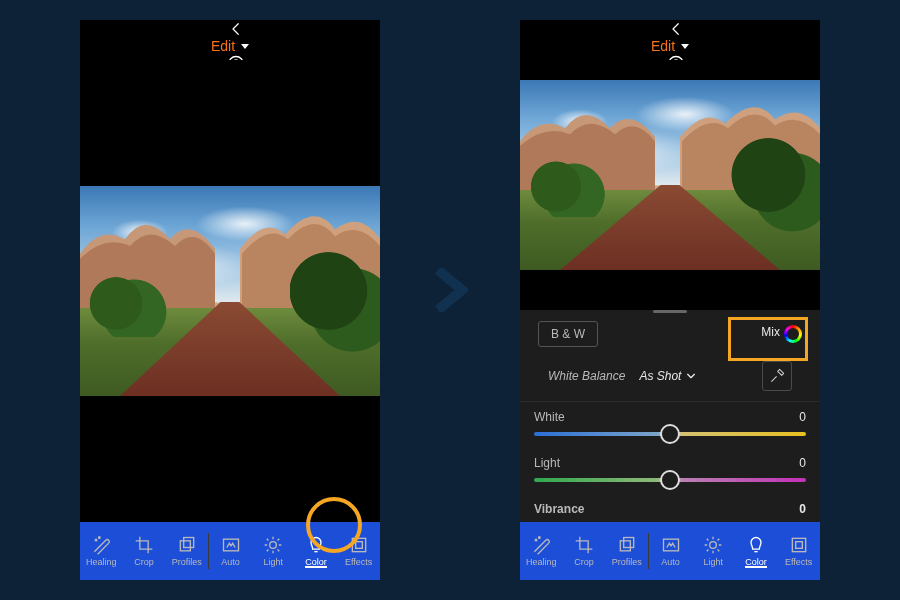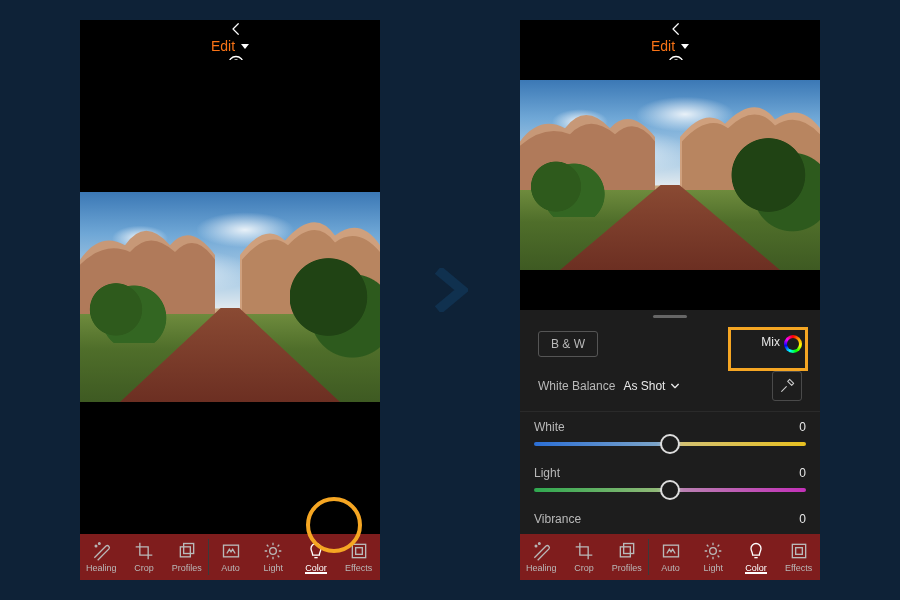--- a/index.html
+++ b/index.html
@@ -42,21 +42,21 @@
      radial-gradient(60px 20px at 80% 30%, rgba(255,255,255,.75), transparent 70%),
      radial-gradient(90px 30px at 35% 38%, rgba(255,255,255,.6), transparent 75%);}
   .mountains{position:absolute;left:0;right:0;bottom:40%;height:60%;}
   .mountains svg{width:100%;height:100%;display:block;}
   .ground{position:absolute;left:0;right:0;bottom:0;height:42%;background:linear-gradient(180deg,#6e8b3d 0%, #4f6e2a 40%, #3e5a22 100%);}
   .trees-left{position:absolute;left:0;bottom:28%;width:30%;height:40%;background:radial-gradient(circle at 40% 60%, #2e5a1c 35%, transparent 36%),radial-gradient(circle at 60% 70%, #336622 40%, transparent 41%);}
   .trees-right{position:absolute;right:-2%;bottom:20%;width:32%;height:60%;background:radial-gradient(circle at 40% 50%, #204314 45%, transparent 46%),radial-gradient(circle at 65% 65%, #2d5a1d 40%, transparent 41%);}
   .road{position:absolute;left:50%;bottom:0;width:220px;height:45%;transform:translateX(-50%);background:linear-gradient(#8a4a33,#6c2f22);clip-path:polygon(46% 0%, 54% 0%, 100% 100%, 0% 100%);}
 
   
-  .toolbar{height:46px;background:#7f1d1d;display:flex;align-items:center;position:relative;}
+  .toolbar{height:58px;background:#1d4ed8;display:flex;align-items:center;position:relative;}
   .tool{flex:1;display:flex;flex-direction:column;align-items:center;justify-content:center;gap:2px;color:var(--muted);font-size:9px;position:relative;}
   .tool.active{color:#fff;}
   .tool.active::after{content:"";position:absolute;bottom:-1px;left:10px;right:10px;height:2px;background:#fff;}
   .tool svg{width:20px;height:20px;stroke:currentColor;fill:none;stroke-width:1.6;}
   .divider{width:1px;height:36px;background:#3a3a3a;}
 
   
   .ring{position:absolute;border:4px solid var(--orange);border-radius:50%;pointer-events:none;}
   .ring.color-tool{width:48px;height:48px;left:226px;bottom:27px;}
 
@@ -65,23 +65,23 @@
   .grab{height:18px;display:flex;justify-content:center;align-items:center;}
   .grab span{width:34px;height:3px;border-radius:2px;background:#666;}
   .row{display:flex;align-items:center;padding:8px 18px;}
   .bw-btn{border:1px solid #555;border-radius:3px;padding:5px 12px;font-size:12px;color:var(--muted);}
   .mix-wrap{margin-left:auto;display:flex;align-items:flex-start;gap:4px;position:relative;}
   .mix-label{font-size:12px;color:var(--text);}
   .mix-ring{width:18px;height:18px;border-radius:50%;background:conic-gradient(red,orange,yellow,lime,cyan,blue,magenta,red);position:relative;}
   .mix-ring::after{content:"";position:absolute;inset:3px;border-radius:50%;background:var(--panel-bg);}
   .mix-highlight{position:absolute;border:3px solid var(--orange);width:74px;height:38px;right:-6px;top:-8px;}
 
-  .wb-row{display:flex;align-items:center;padding:6px 18px 10px;border-bottom:1px solid #2a2a2a;}
+  .wb-row{display:flex;align-items:center;padding:6px 28px 10px;border-bottom:1px solid #2a2a2a;font-style:italic;}
   .wb-label{font-size:12px;color:var(--muted);}
-  .wb-value{display:flex;align-items:center;gap:5px;margin-left:8px;font-size:12px;color:var(--text);}
+  .wb-value{display:flex;align-items:center;gap:5px;margin-left:14px;font-size:12px;color:var(--text);}
   .eyedrop{margin-left:auto;width:28px;height:28px;border:1px solid #4a4a4a;border-radius:3px;display:flex;align-items:center;justify-content:center;color:#ccc;}
 
   .slider-block{padding:8px 14px 2px;}
   .slider-head{display:flex;justify-content:space-between;font-size:12px;color:var(--muted);margin-bottom:8px;}
   .slider-head .val{color:var(--text);}
   .track{height:4px;border-radius:2px;position:relative;margin-bottom:10px;}
   .track.temp{background:linear-gradient(90deg,#2b6fd6,#7aa3c9 45%,#bdbdbd 50%,#d4c170 55%,#e8c020);}
   .track.tint{background:linear-gradient(90deg,#2fa84f,#8fb977 45%,#bdbdbd 50%,#b97fb1 55%,#c330b8);}
   .thumb{position:absolute;top:50%;width:16px;height:16px;border-radius:50%;background:#1d1d1d;border:2px solid #ddd;transform:translate(-50%,-50%);}
 
@@ -337,21 +337,21 @@
       <div class="slider-block">
         <div class="slider-head">
           <span>Light</span>
           <span class="val">0</span>
         </div>
         <div class="track tint">
           <div class="thumb" style="left:50%"></div>
         </div>
       </div>
 
-      <div class="slider-block" style="padding-bottom:0;">
+      <div class="slider-block" style="padding-bottom:0;font-weight:bold;">
         <div class="slider-head">
           <span>Vibrance</span>
           <span class="val">0</span>
         </div>
       </div>
     </div>
 
     <div class="toolbar">
       <div class="tool">
         <svg viewBox="0 0 24 24">

